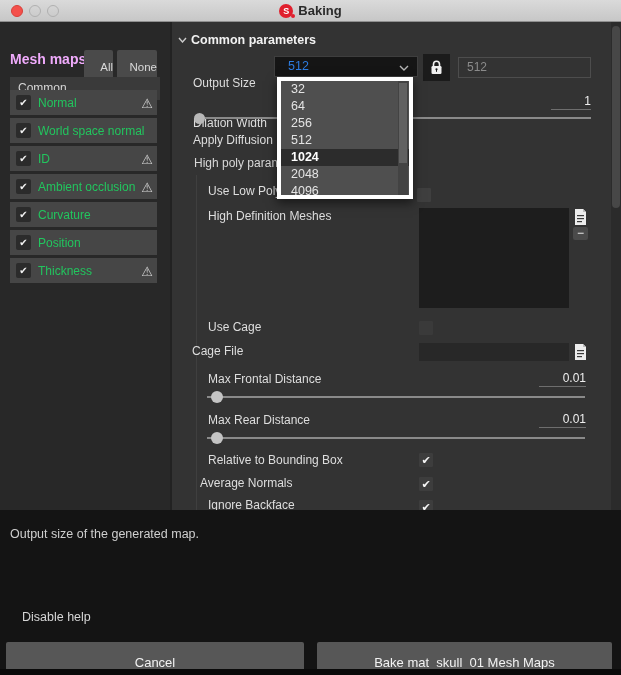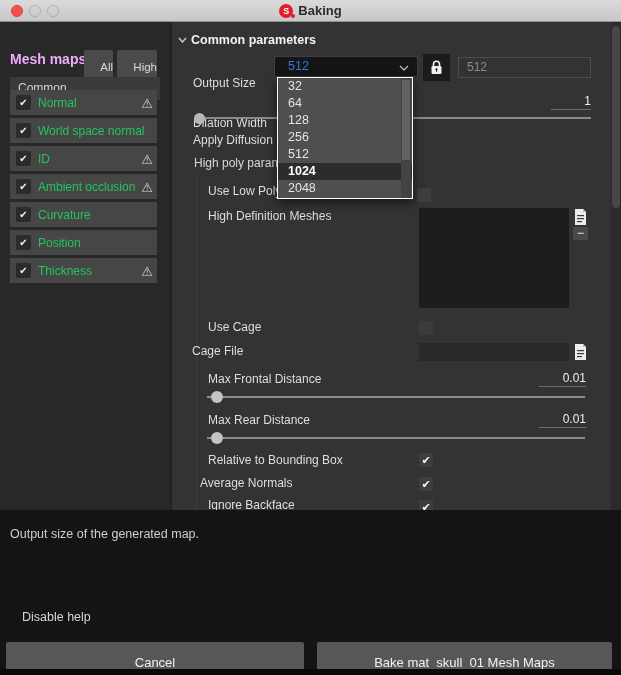--- a/index.html
+++ b/index.html
@@ -56,21 +56,21 @@
   .mesh-list { position:absolute; left:247px; top:186px; width:150px; height:100px; background:#1d1d1d; }
   .cage-field { position:absolute; left:247px; top:321px; width:150px; height:18px; background:#282828; }
   .tool-btn { position:absolute; left:401px; top:205px; width:15px; height:13px; background:#4a4a4a;
     border-radius:2px; color:#efefef; font-size:12px; line-height:12px; text-align:center; }
   .doc-icon { position:absolute; width:13px; height:16px; }
   .scroll-track { position:absolute; left:439px; top:0; width:10px; height:488px; background:#2b2b2b; }
   .scroll-thumb { position:absolute; left:440px; top:4px; width:8px; height:182px; background:#474747; border-radius:4px; }
 
   
   .dropdown { left:277px; top:77px; width:136px; height:122px; background:#4f4f4f;
-    border:1px solid #ffffff; box-shadow:0 4px 10px rgba(0,0,0,.55); overflow:hidden; z-index:50; }
+    border:4px solid #ffffff; box-shadow:0 4px 10px rgba(0,0,0,.55); overflow:hidden; z-index:50; }
   .dd-item { height:17px; line-height:17px; padding-left:10px; font-size:12.5px; color:#e4e4e4; }
   .dd-item.hl { background:#2c2c2c; color:#ffffff; font-weight:bold; }
   .dd-scroll-track { position:absolute; right:1px; top:0; width:10px; height:120px; background:#434343; }
   .dd-scroll-thumb { position:absolute; right:2px; top:2px; width:8px; height:80px; background:#616161; }
 
   
   .footer { left:0; top:510px; width:621px; height:165px; background:#141414; }
   .help-text { position:absolute; left:10px; top:527px; font-size:12.5px; color:#cfcfcf; }
   .disable-help { position:absolute; left:22px; top:610px; font-size:12.5px; color:#d6d6d6; cursor:pointer; }
   .big-btn { position:absolute; top:642px; height:40px; background:#575757; border:none; border-radius:2px;
@@ -88,21 +88,21 @@
     <span class="light dim" style="margin-left:6px"></span>
     <div class="title-wrap">
       <span class="app-icon">S</span>
       <span class="win-title">Baking</span>
     </div>
   </div>
 
   <div class="abs sidebar">
     <div class="abs meshmaps-label">Mesh maps:</div>
     <button class="abs mini-btn" style="left:84px; top:28px; width:29px;">All</button>
-    <button class="abs mini-btn" style="left:117px; top:28px; width:40px;">High</button>
+    <button class="abs mini-btn" style="left:117px; top:28px; width:40px;">None</button>
     <div class="abs preset-field">Common</div>
 
     <div class="abs map-row" style="top:68px">
       <span class="map-check">✔</span>
       <span class="map-label">Normal</span>
       <span class="warn">⚠</span>
     </div>
     <div class="abs map-row" style="top:96px">
       <span class="map-check">✔</span>
       <span class="map-label">World space normal</span>
@@ -211,21 +211,20 @@
     <div class="lbl" style="left:36px; top:476px;">Ignore Backface</div>
     <div class="cb" style="left:247px; top:478px;">✔</div>
 
     <div class="scroll-track"></div>
     <div class="scroll-thumb"></div>
   </div>
 
   <div class="abs dropdown">
     <div class="dd-item">32</div>
     <div class="dd-item">64</div>
-    <div class="dd-item">128</div>
     <div class="dd-item">256</div>
     <div class="dd-item">512</div>
     <div class="dd-item hl">1024</div>
     <div class="dd-item">2048</div>
     <div class="dd-item">4096</div>
     <div class="dd-scroll-track"></div>
     <div class="dd-scroll-thumb"></div>
   </div>
 
   <div class="abs footer"></div>

